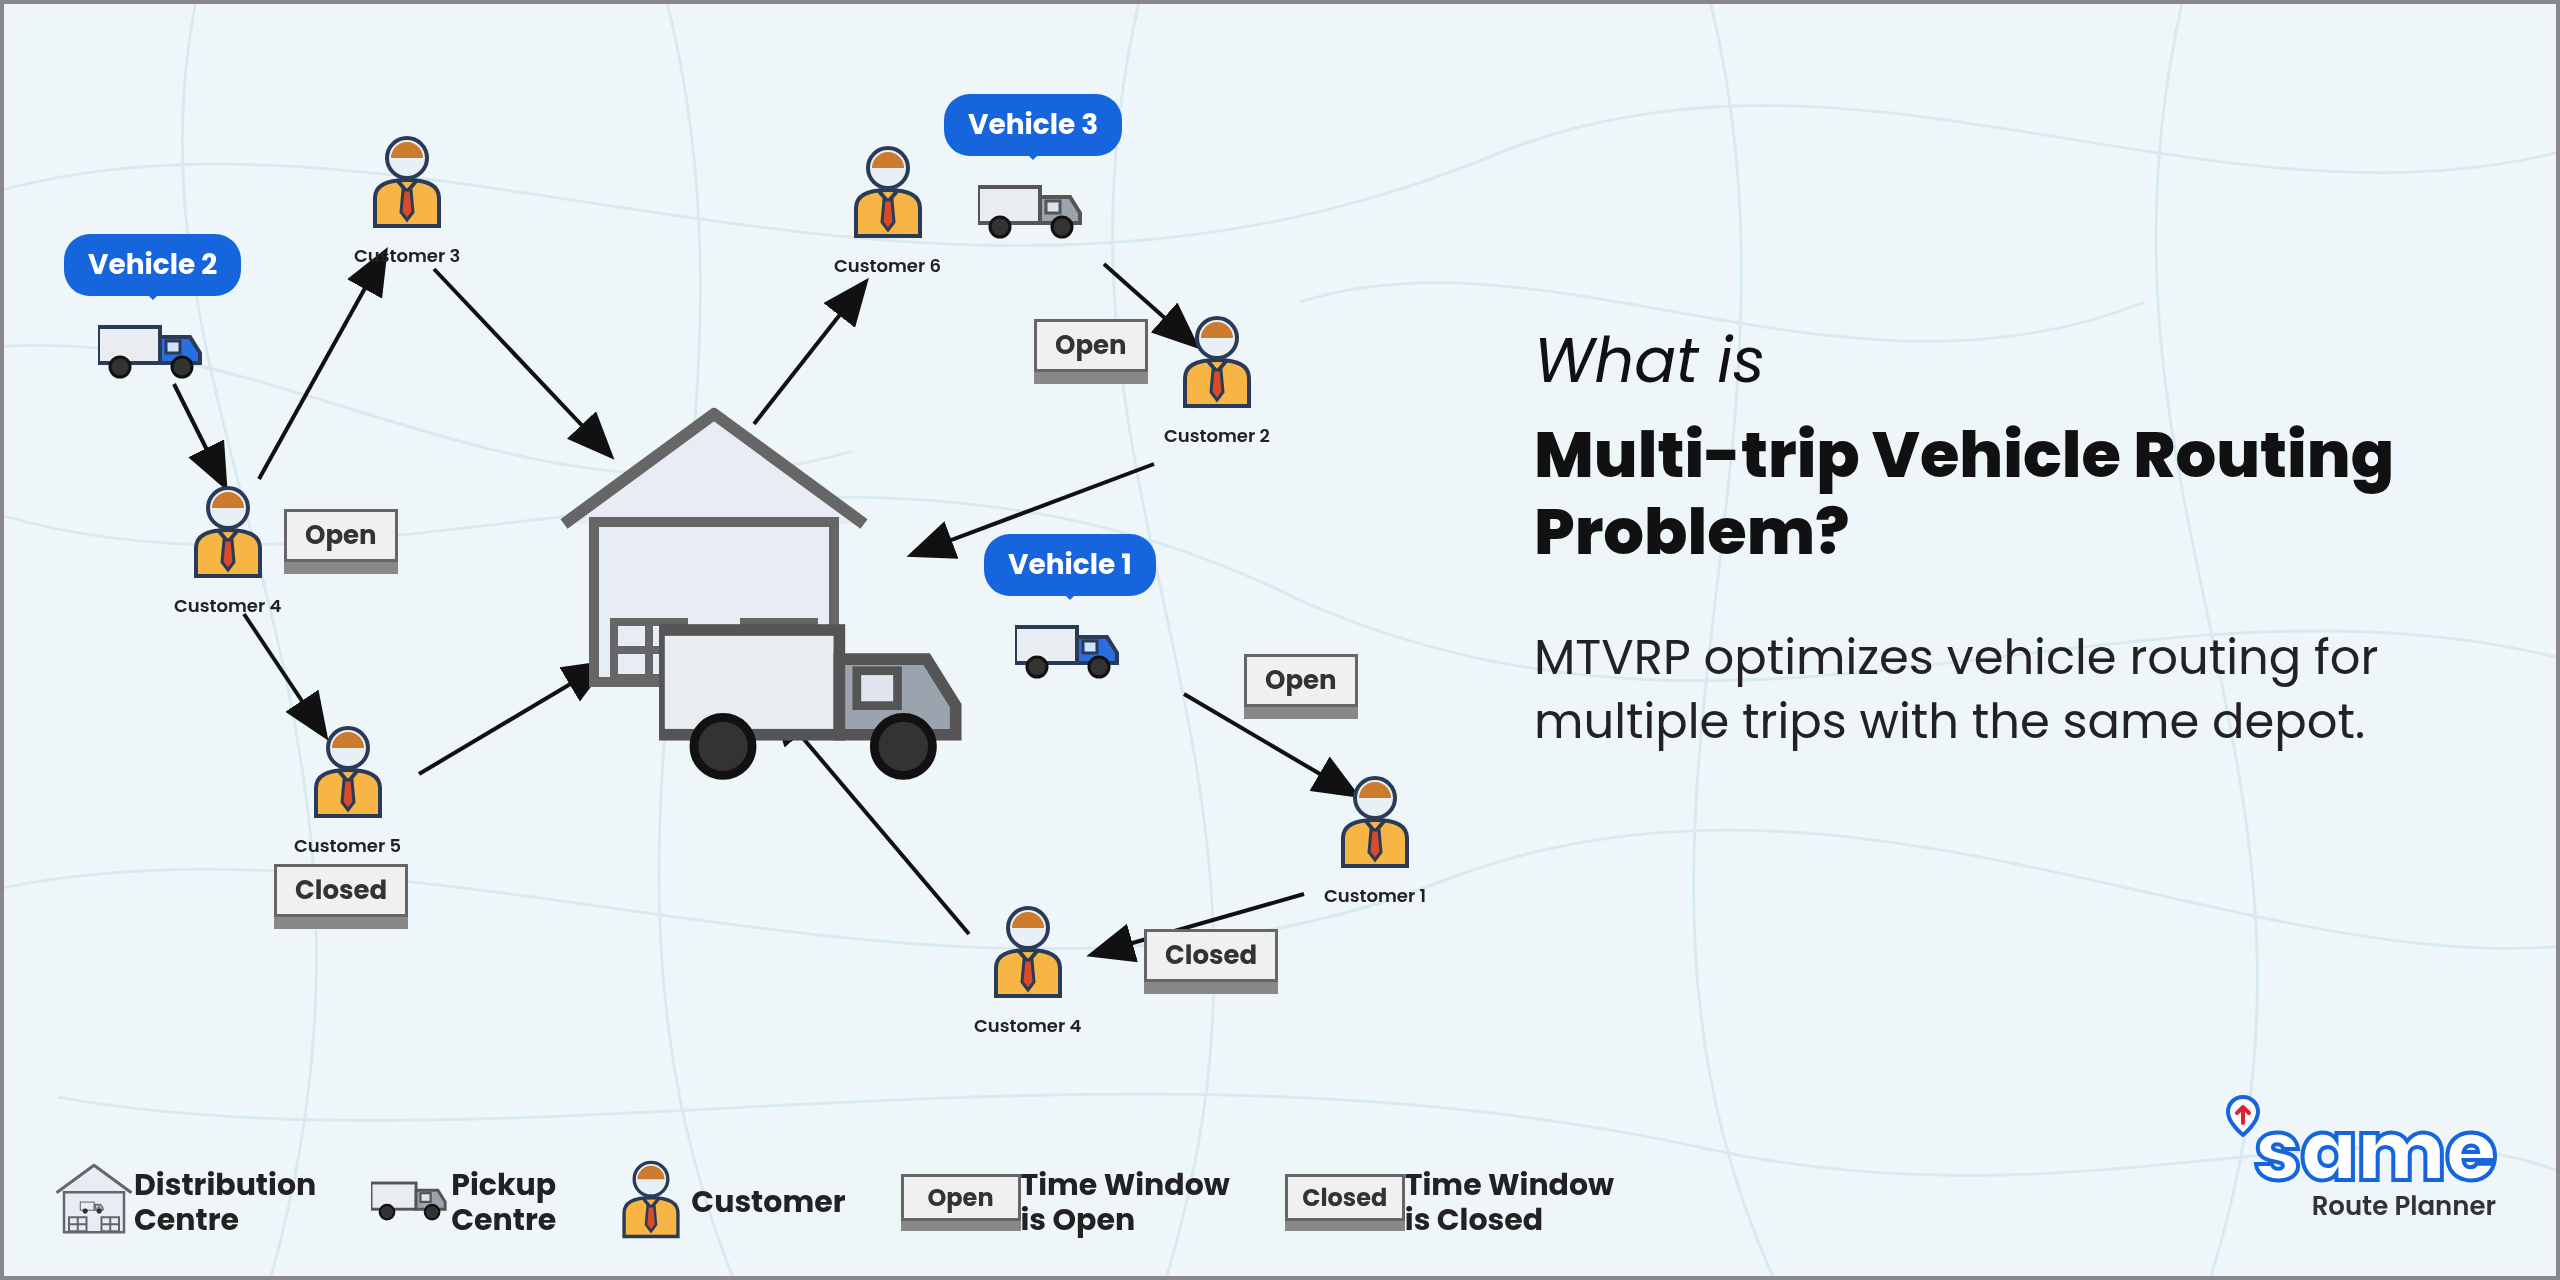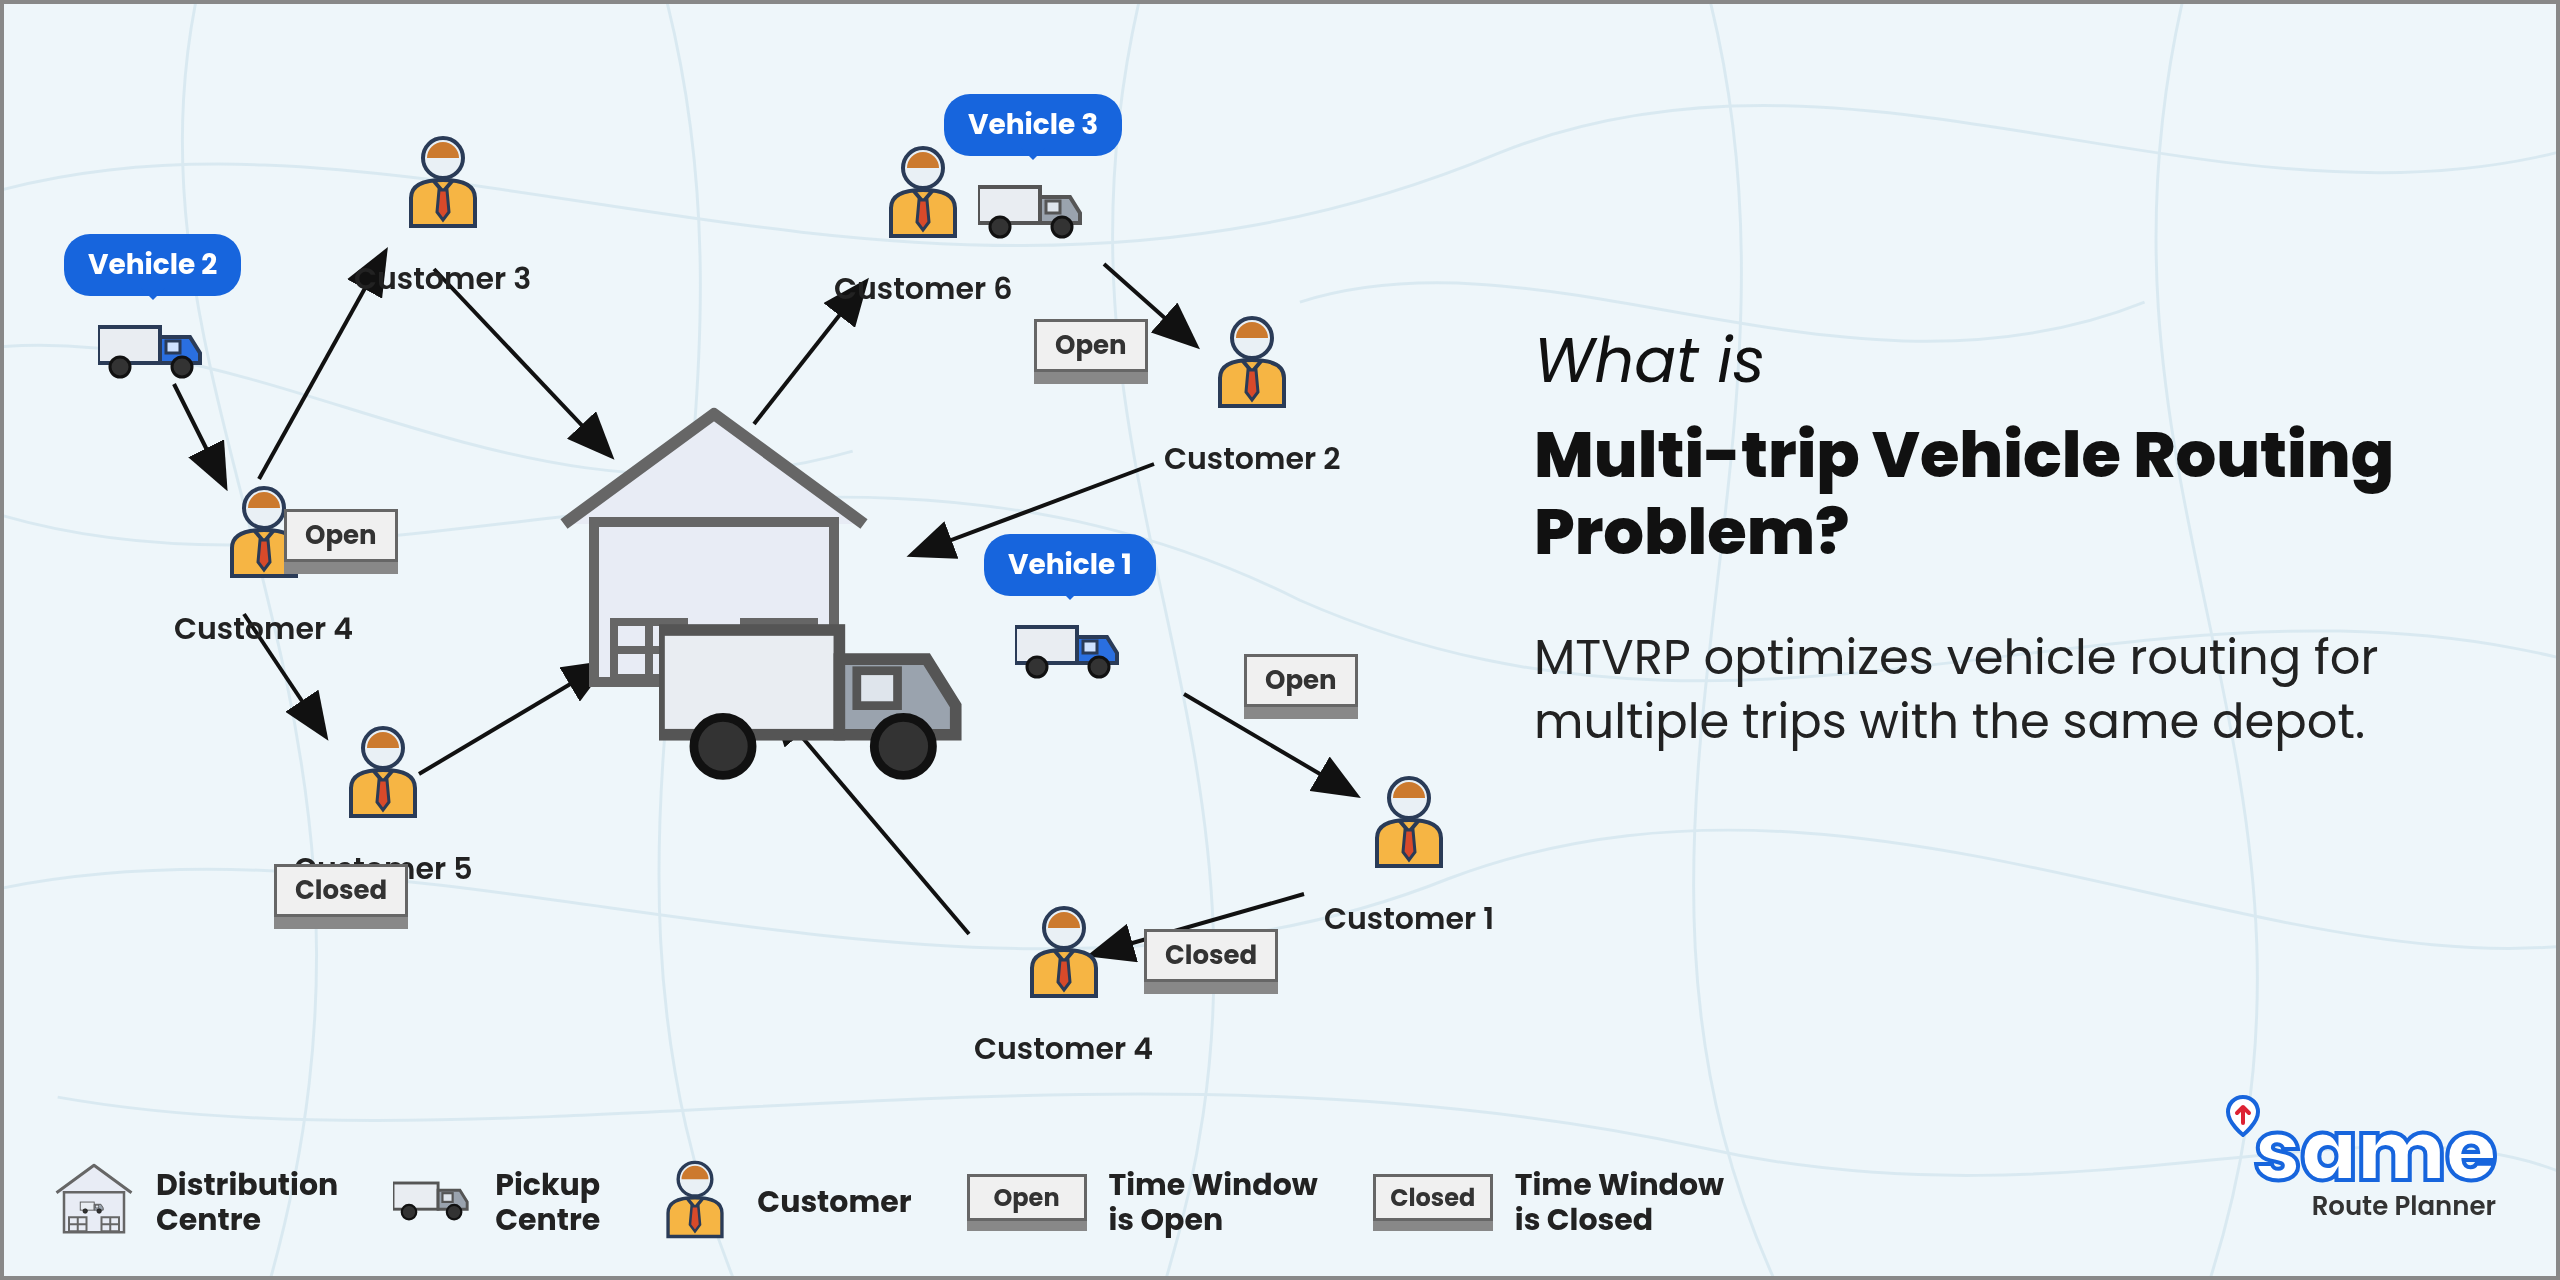--- a/index.html
+++ b/index.html
@@ -12,21 +12,21 @@
   
   
   .rtext { position:absolute; left:1530px; top:310px; width:880px; color:#111; }
   .rtext .lead { font-size:62px; font-weight:400; margin-bottom:10px;font-style:italic; }
   .rtext .hbold { font-size:64px; font-weight:800; line-height:1.2; margin-bottom:55px; }
   .rtext .desc { font-size:48px; font-weight:400; line-height:1.35; color:#222; }
 
   
   .diagram { position:absolute; left:30px; top:50px; width:1480px; height:1050px; }
   .node { position:absolute; display:flex; flex-direction:column; align-items:center; }
-  .label { font-size:30px; font-weight:600; color:#222; margin-top:20px; white-space:nowrap; }
+  .label { font-size:18px; font-weight:600; color:#222; margin-top:6px; white-space:nowrap; }
 
   
   .cust-icon svg { width:80px; height:95px; }
 
   
   .vbubble { background:#1765dd; color:#fff; font-weight:700; font-size:28px; padding:10px 24px; border-radius:26px; position:relative; white-space:nowrap; }
   .vbubble::after { content:""; position:absolute; left:50%; transform:translateX(-50%); bottom:-16px; border:12px solid transparent; border-top-color:#1765dd; }
   .vwrap { position:absolute; display:flex; flex-direction:column; align-items:center; }
   .truck svg { width:110px; height:70px; }
   .truckgrey svg { width:110px; height:70px; }
@@ -38,21 +38,21 @@
   
   .tag { position:absolute; display:flex; flex-direction:column; align-items:stretch; font-weight:700; }
   .tag .b1 { border:3px solid #666; background:#f0f0f0; color:#333; padding:4px 18px; font-size:26px; text-align:center; }
   .tag .b2 { height:12px; background:#888; }
 
   
   .arrows { position:absolute; inset:0; pointer-events:none; }
 
   
   .legend { position:absolute; left:50px; bottom:30px; width:1700px; display:flex; align-items:center; gap:55px; }
-  .leg { display:flex; align-items:center; gap:22px; }
+  .leg { display:flex; align-items:center; }
   .leg .lt { font-size:30px; font-weight:700; color:#222; line-height:1.15; }
   .leg-icon svg { width:80px; height:80px; }
   .tagmini { display:flex; flex-direction:column; width:120px; }
   .tagmini .b1 { border:3px solid #666; background:#f0f0f0; color:#333; padding:3px 8px; font-size:24px; font-weight:700; text-align:center;}
   .tagmini .b2 { height:10px; background:#888; }
 
   
   .logo { position:absolute; right:60px; bottom:50px; display:flex; flex-direction:column; align-items:flex-end; }
   .logo .uword { font-size:84px; font-weight:800; color:#fff; -webkit-text-stroke:4px #1765dd; letter-spacing:-1px; position:relative; line-height:1; }
   .logo .sub { font-size:26px; font-weight:600; color:#333; margin-top:-6px; }

